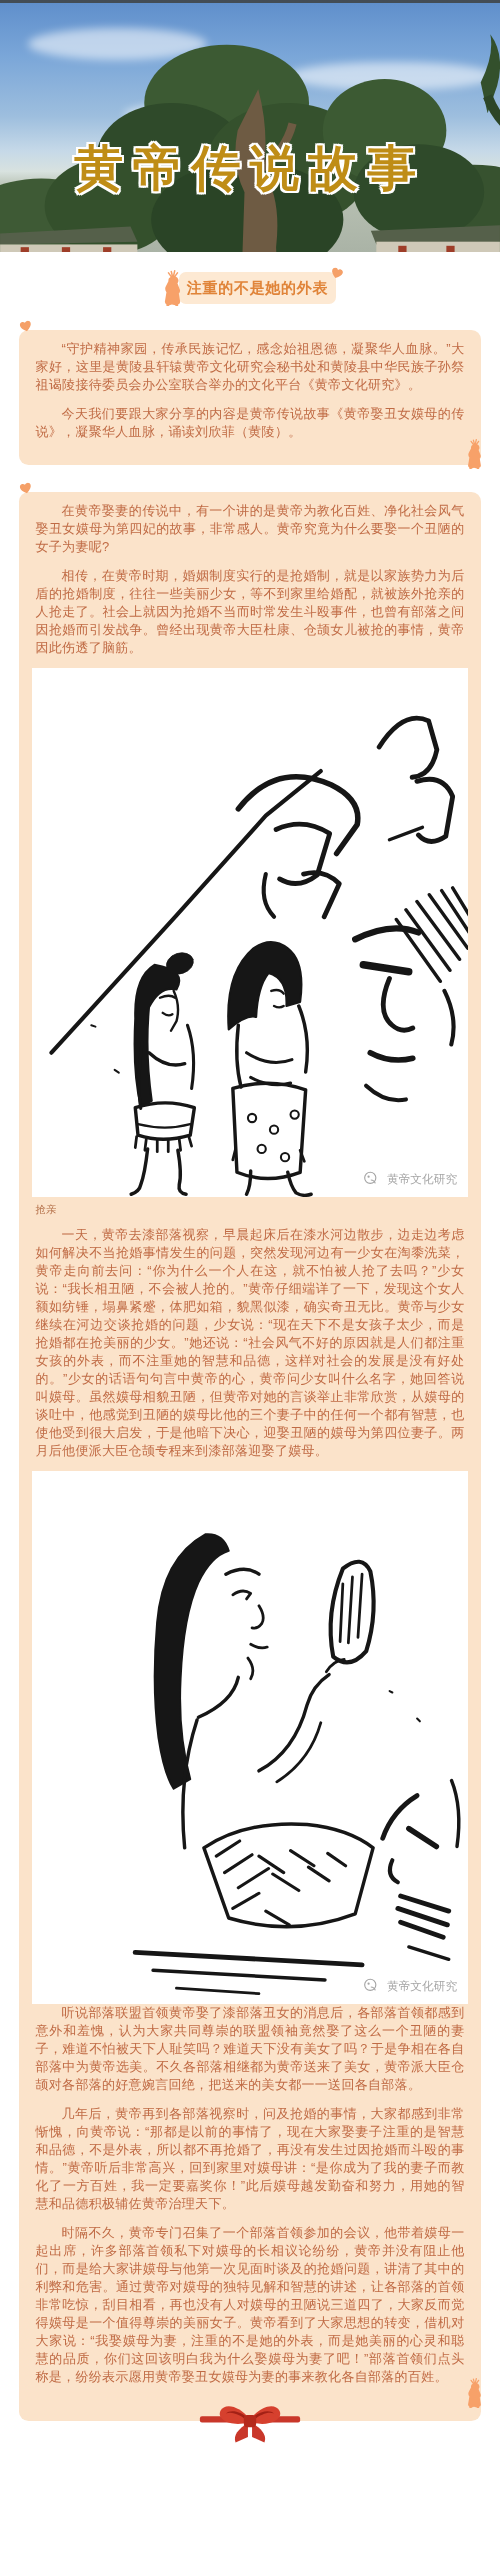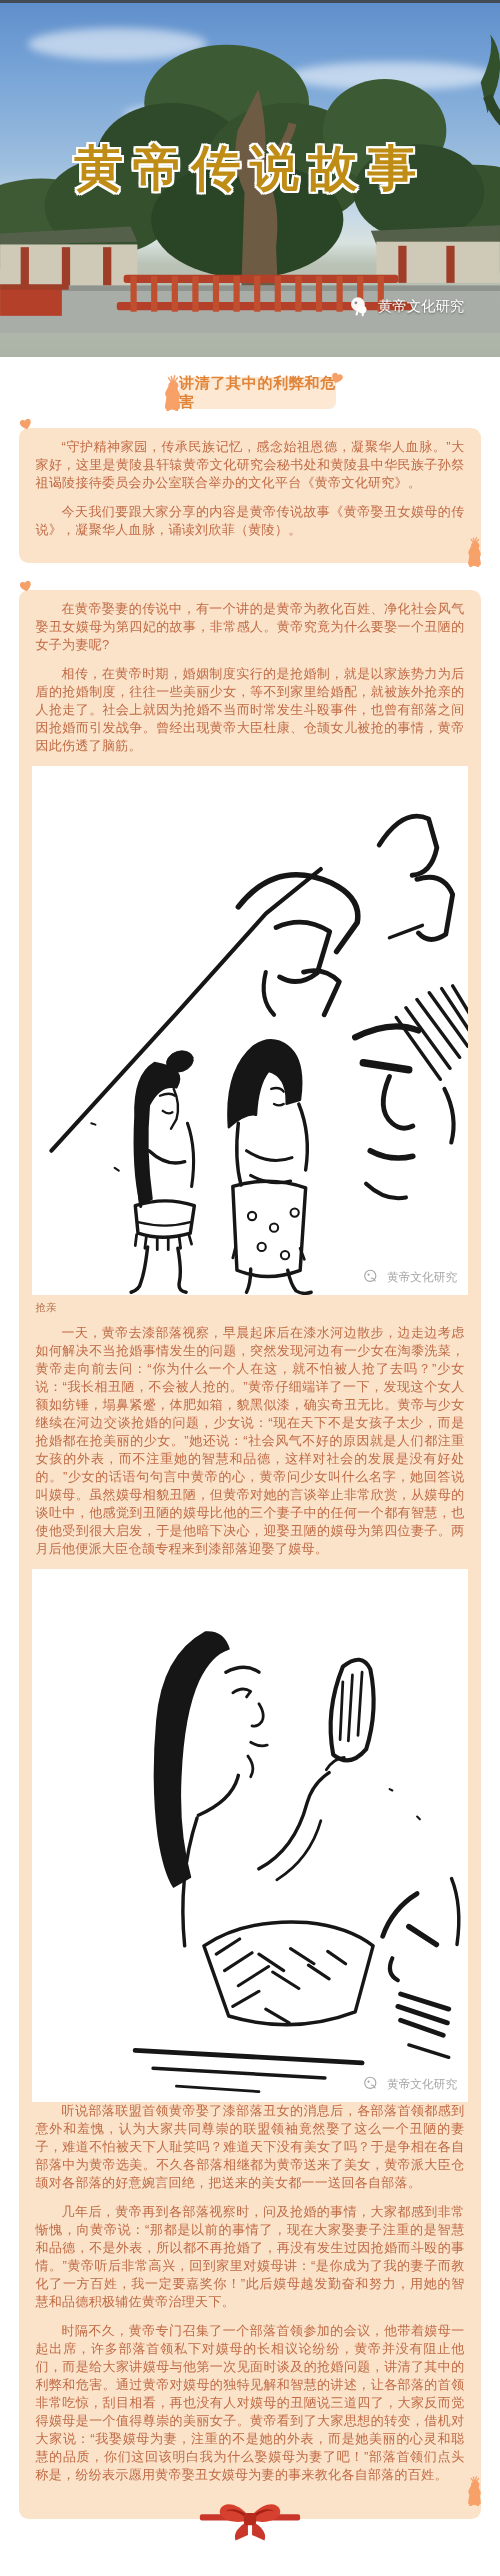--- a/index.html
+++ b/index.html
@@ -3,21 +3,21 @@
 <meta charset="utf-8">
 <style>
   html,body{margin:0;padding:0;}
   body{
     width:500px;height:2576px;overflow:hidden;position:relative;
     background:#ffffff;
     font-family:"Liberation Sans","DejaVu Sans",sans-serif;
   }
   
   .header{
-    position:relative;width:500px;height:357px;overflow:hidden;
+    position:relative;width:500px;height:252px;overflow:hidden;
     background:linear-gradient(180deg,#5e8ecb 0%,#7aa6d8 22%,#9dbede 46%,#c6d9e8 60%,#d8e2df 68%,#b9c2b4 74%,#aab3a6 100%);
   }
   .header .topline{position:absolute;top:0;left:0;width:100%;height:2.7px;background:#3c3c38;opacity:.8;}
   .header .cloud{position:absolute;background:rgba(255,255,255,.55);border-radius:50%;filter:blur(4.1px);}
   .header svg.scene{position:absolute;left:0;top:0;}
   .header-title{
     position:absolute;left:0;top:136px;width:100%;text-align:center;
     font-size:49px;font-weight:bold;letter-spacing:9.6px;color:#bf8d16;
     text-shadow:
       -2.1px -2.1px 0 #fff, 2.1px -2.1px 0 #fff, -2.1px 2.1px 0 #fff, 2.1px 2.1px 0 #fff,
@@ -44,21 +44,21 @@
     position:relative;width:429px;margin:0 auto;
     background:#fbe3ca;border-radius:9.6px;
     padding:10.3px 16.5px 12.4px 16.5px;
     color:#c06b45;
   }
   .box p{
     margin:0 0 11px 0;font-size:13px;line-height:18px;letter-spacing:0.3px;
     text-indent:2em;text-align:justify;
   }
   .box p:last-child{margin-bottom:0;}
-  .intro-box{margin-top:19px;}
+  .intro-box{margin-top:26px;}
   .story-box{margin-top:27.5px;padding-bottom:23.4px;}
   .corner-heart{position:absolute;left:1.4px;top:-9px;width:11.7px;height:11px;transform:rotate(-14deg);}
   .corner-deer{position:absolute;width:20.6px;height:30px;}
   .intro-box .corner-deer{right:-5.5px;bottom:-4.1px;}
   .story-box .corner-deer{right:-5.5px;bottom:12.4px;}
   
   .figure{
     width:436px;margin:0 -3.4px;background:#ffffff;position:relative;overflow:hidden;
   }
   .figure.f1{height:529px;}
@@ -148,21 +148,21 @@
 </div>
 
 <div class="badge-row">
   <div class="badge">
     <svg class="deer" viewBox="0 0 34 52">
       <g fill="#f7a169">
         <path d="M12 2 l2 8 M8 4 l5 7 M17 1 l-2 9 M21 4 l-5 7" stroke="#f7a169" stroke-width="2.2" fill="none" stroke-linecap="round"></path>
         <path d="M11 10 q6 -3 10 1 q3 4 0 8 l3 8 q2 4 -1 7 l2 12 q0 3 -3 4 l0 9 -4 0 0 -8 -5 -1 -4 1 0 8 -4 0 0 -9 q-3 -2 -2 -6 l2 -12 q-3 -4 -1 -8 l4 -8 q-1 -4 3 -6z"></path>
       </g>
     </svg>
-    <span class="badge-label">讲清了其中的利弊和危害</span>
+    <span class="badge-label">注重的不是她的外表</span>
     <svg class="heart" viewBox="0 0 17 16">
       <path d="M8.5 15 C3 11 0.5 8 0.5 4.8 C0.5 2.4 2.4 0.5 4.8 0.5 C6.3 0.5 7.7 1.3 8.5 2.5 C9.3 1.3 10.7 0.5 12.2 0.5 C14.6 0.5 16.5 2.4 16.5 4.8 C16.5 8 14 11 8.5 15 Z" fill="#f5a068"></path>
     </svg>
   </div>
 </div>
 
 <div class="box intro-box">
   <svg class="corner-heart" viewBox="0 0 17 16">
     <path d="M8.5 15 C3 11 0.5 8 0.5 4.8 C0.5 2.4 2.4 0.5 4.8 0.5 C6.3 0.5 7.7 1.3 8.5 2.5 C9.3 1.3 10.7 0.5 12.2 0.5 C14.6 0.5 16.5 2.4 16.5 4.8 C16.5 8 14 11 8.5 15 Z" fill="#f5a068"></path>
   </svg>

